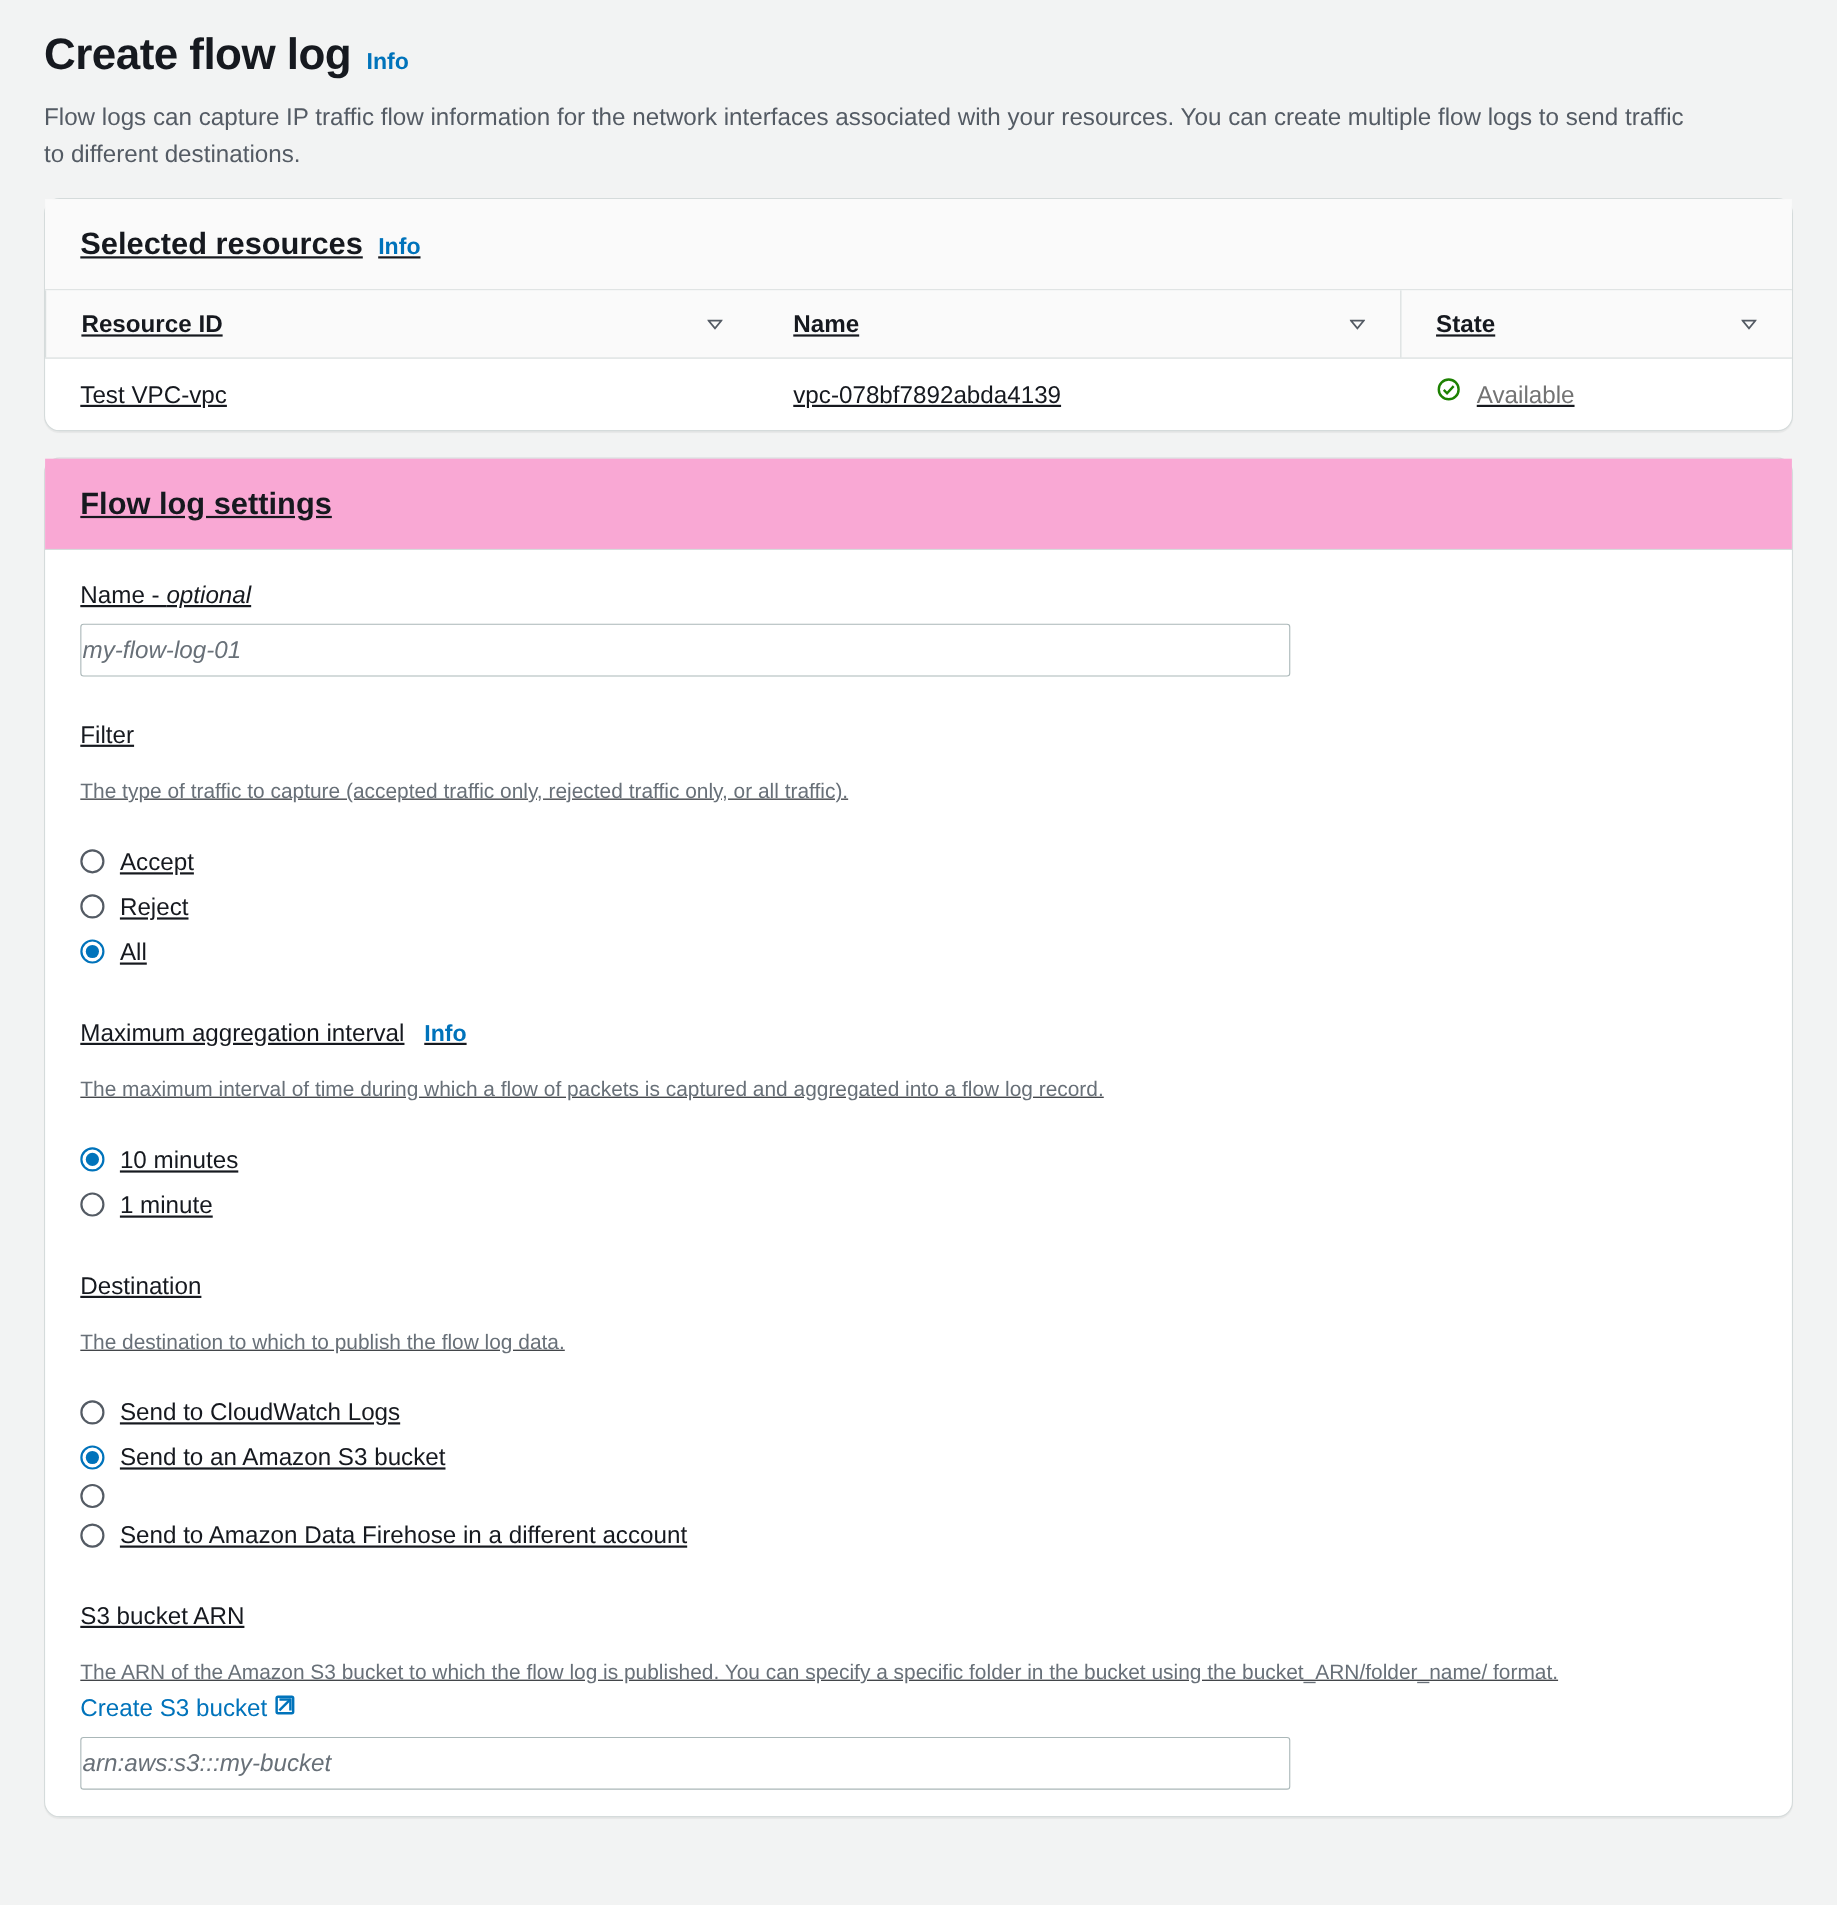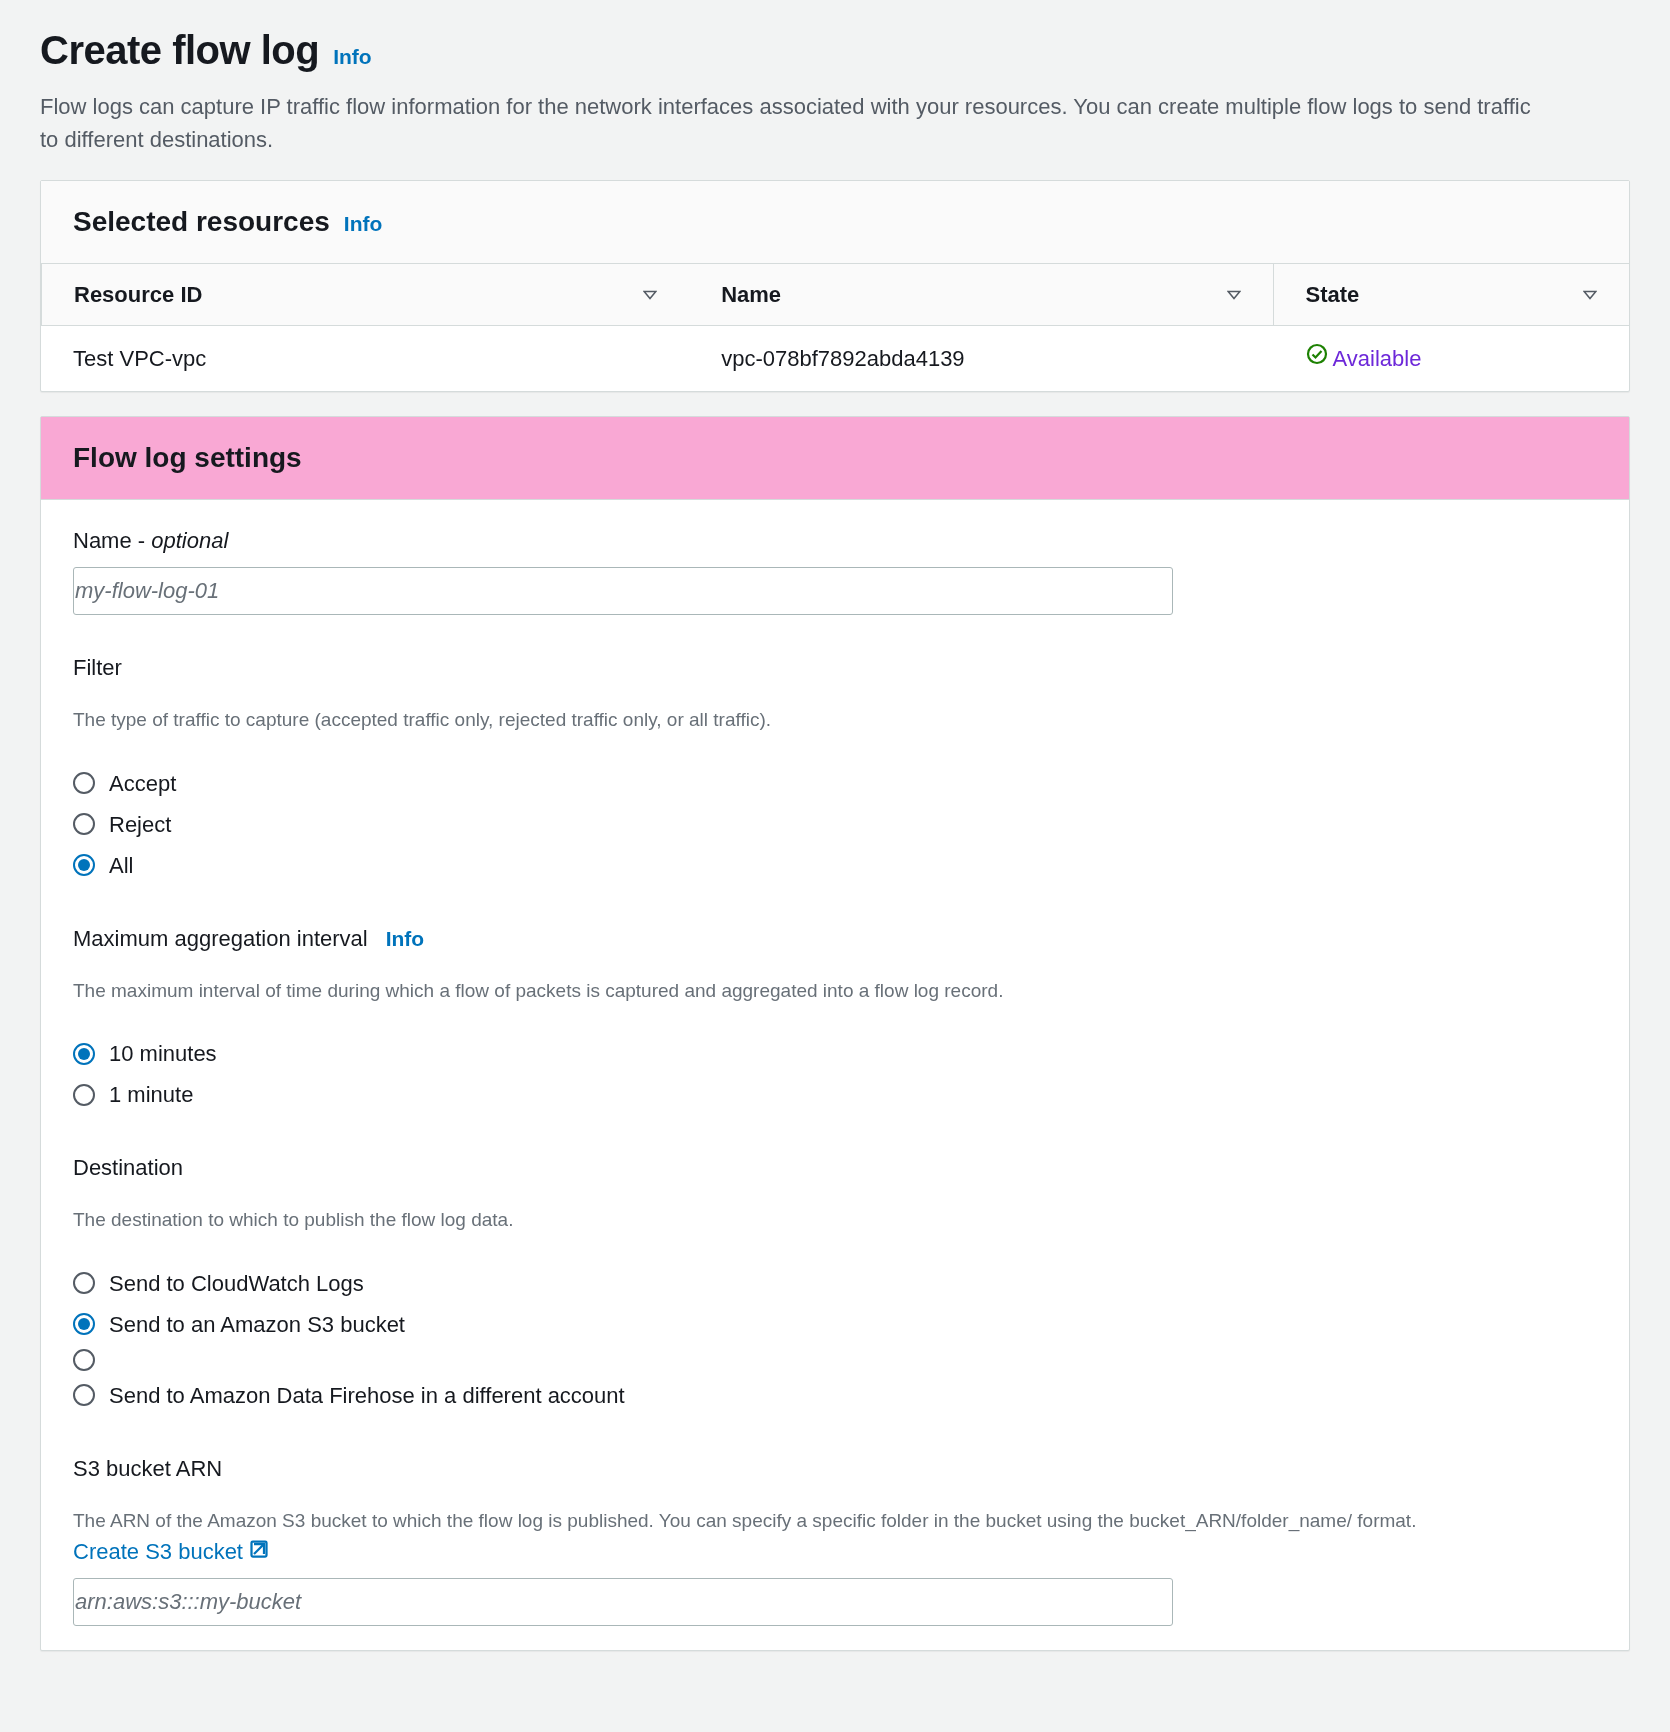--- a/index.html
+++ b/index.html
@@ -24,23 +24,24 @@
   }
   .page-desc {
     font-size: 22px;
     color: #545b64;
     margin-top: 10px;
     max-width: 1500px;
   }
   .panel {
     background: #fff;
     border: 1px solid #d5dbdb;
-    border-radius: 2px;
+    border-radius: 14px;
     margin-bottom: 24px;
     box-shadow: 0 1px 1px rgba(0,0,0,0.05);
+    text-decoration: underline;
   }
   .panel-header {
     padding: 20px 32px;
     border-bottom: 1px solid #d5dbdb;
     display: flex;
     align-items: baseline;
     gap: 14px;
     background: #fafafa;
   }
   .panel-header.white { background: #f9a8d4; }
@@ -62,21 +63,21 @@
     font-size: 22px;
     font-weight: 700;
     color: #16191f;
     display: flex;
     align-items: center;
     justify-content: space-between;
   }
   .th.sep { border-left: 1px solid #d5dbdb; }
   .sort-icon svg { width: 14px; height: 14px; display: block; }
   .td { padding: 16px 32px; font-size: 22px; color: #16191f; }
-  .status-cell { display: flex; align-items: center; gap: 4px; color: #6d28d9; }
+  .status-cell { display: flex; align-items: center; gap: 14px; color: #737373; }
   .status-cell svg { width: 24px; height: 24px; }
 
   
   .field { margin-bottom: 36px; }
   .field-label-row { display: flex; align-items: baseline; gap: 18px; }
   .field-label { font-size: 22px; font-weight: 400; color: #16191f; }
   .field-label .opt { font-style: italic; font-weight: 400; color: #16191f; }
   .field-help { font-size: 19px; color: #687078; margin-top: 22px; }
   input[type="text"] {
     width: 100%;

